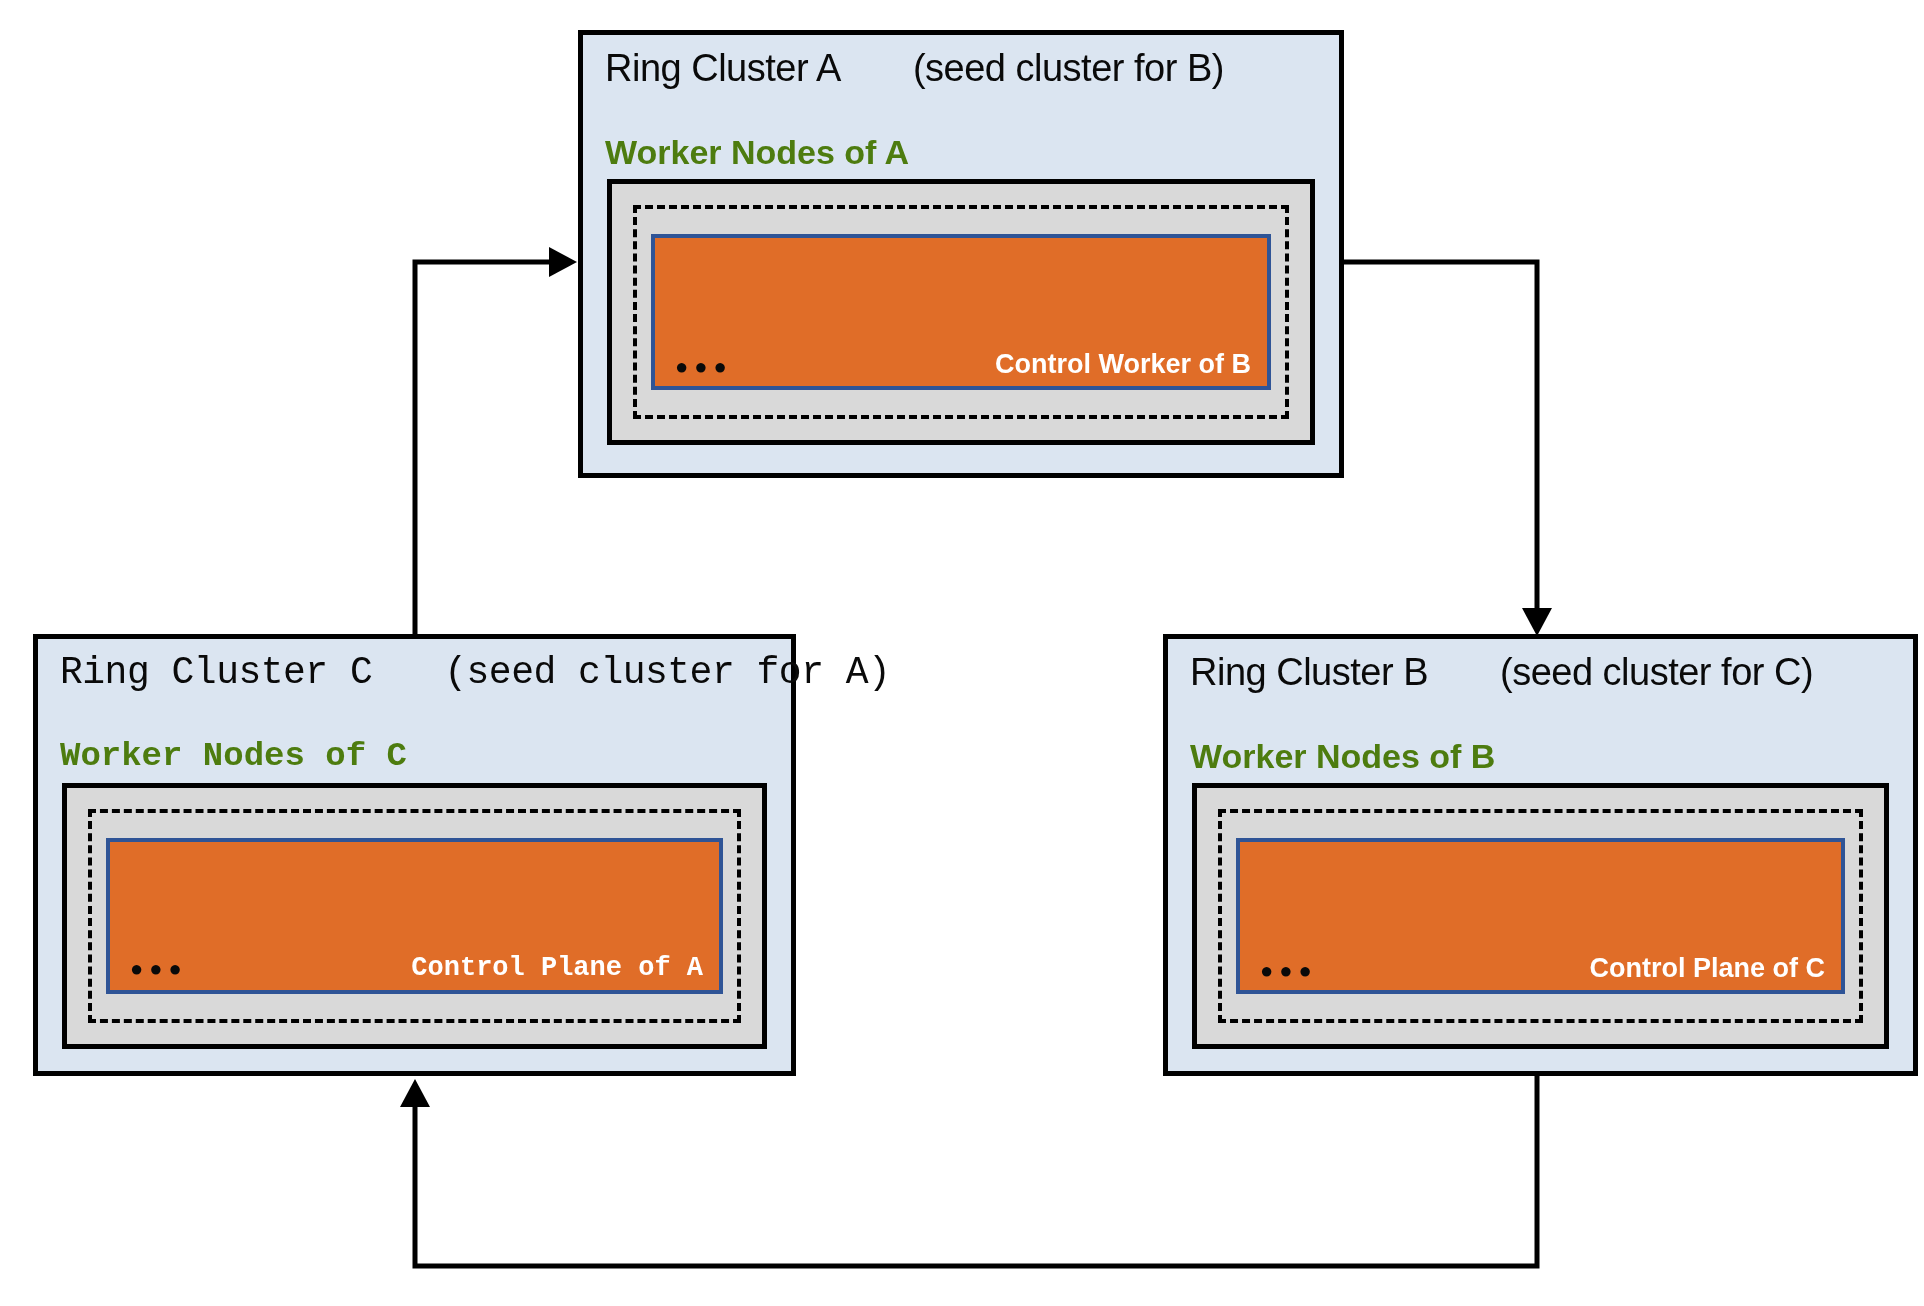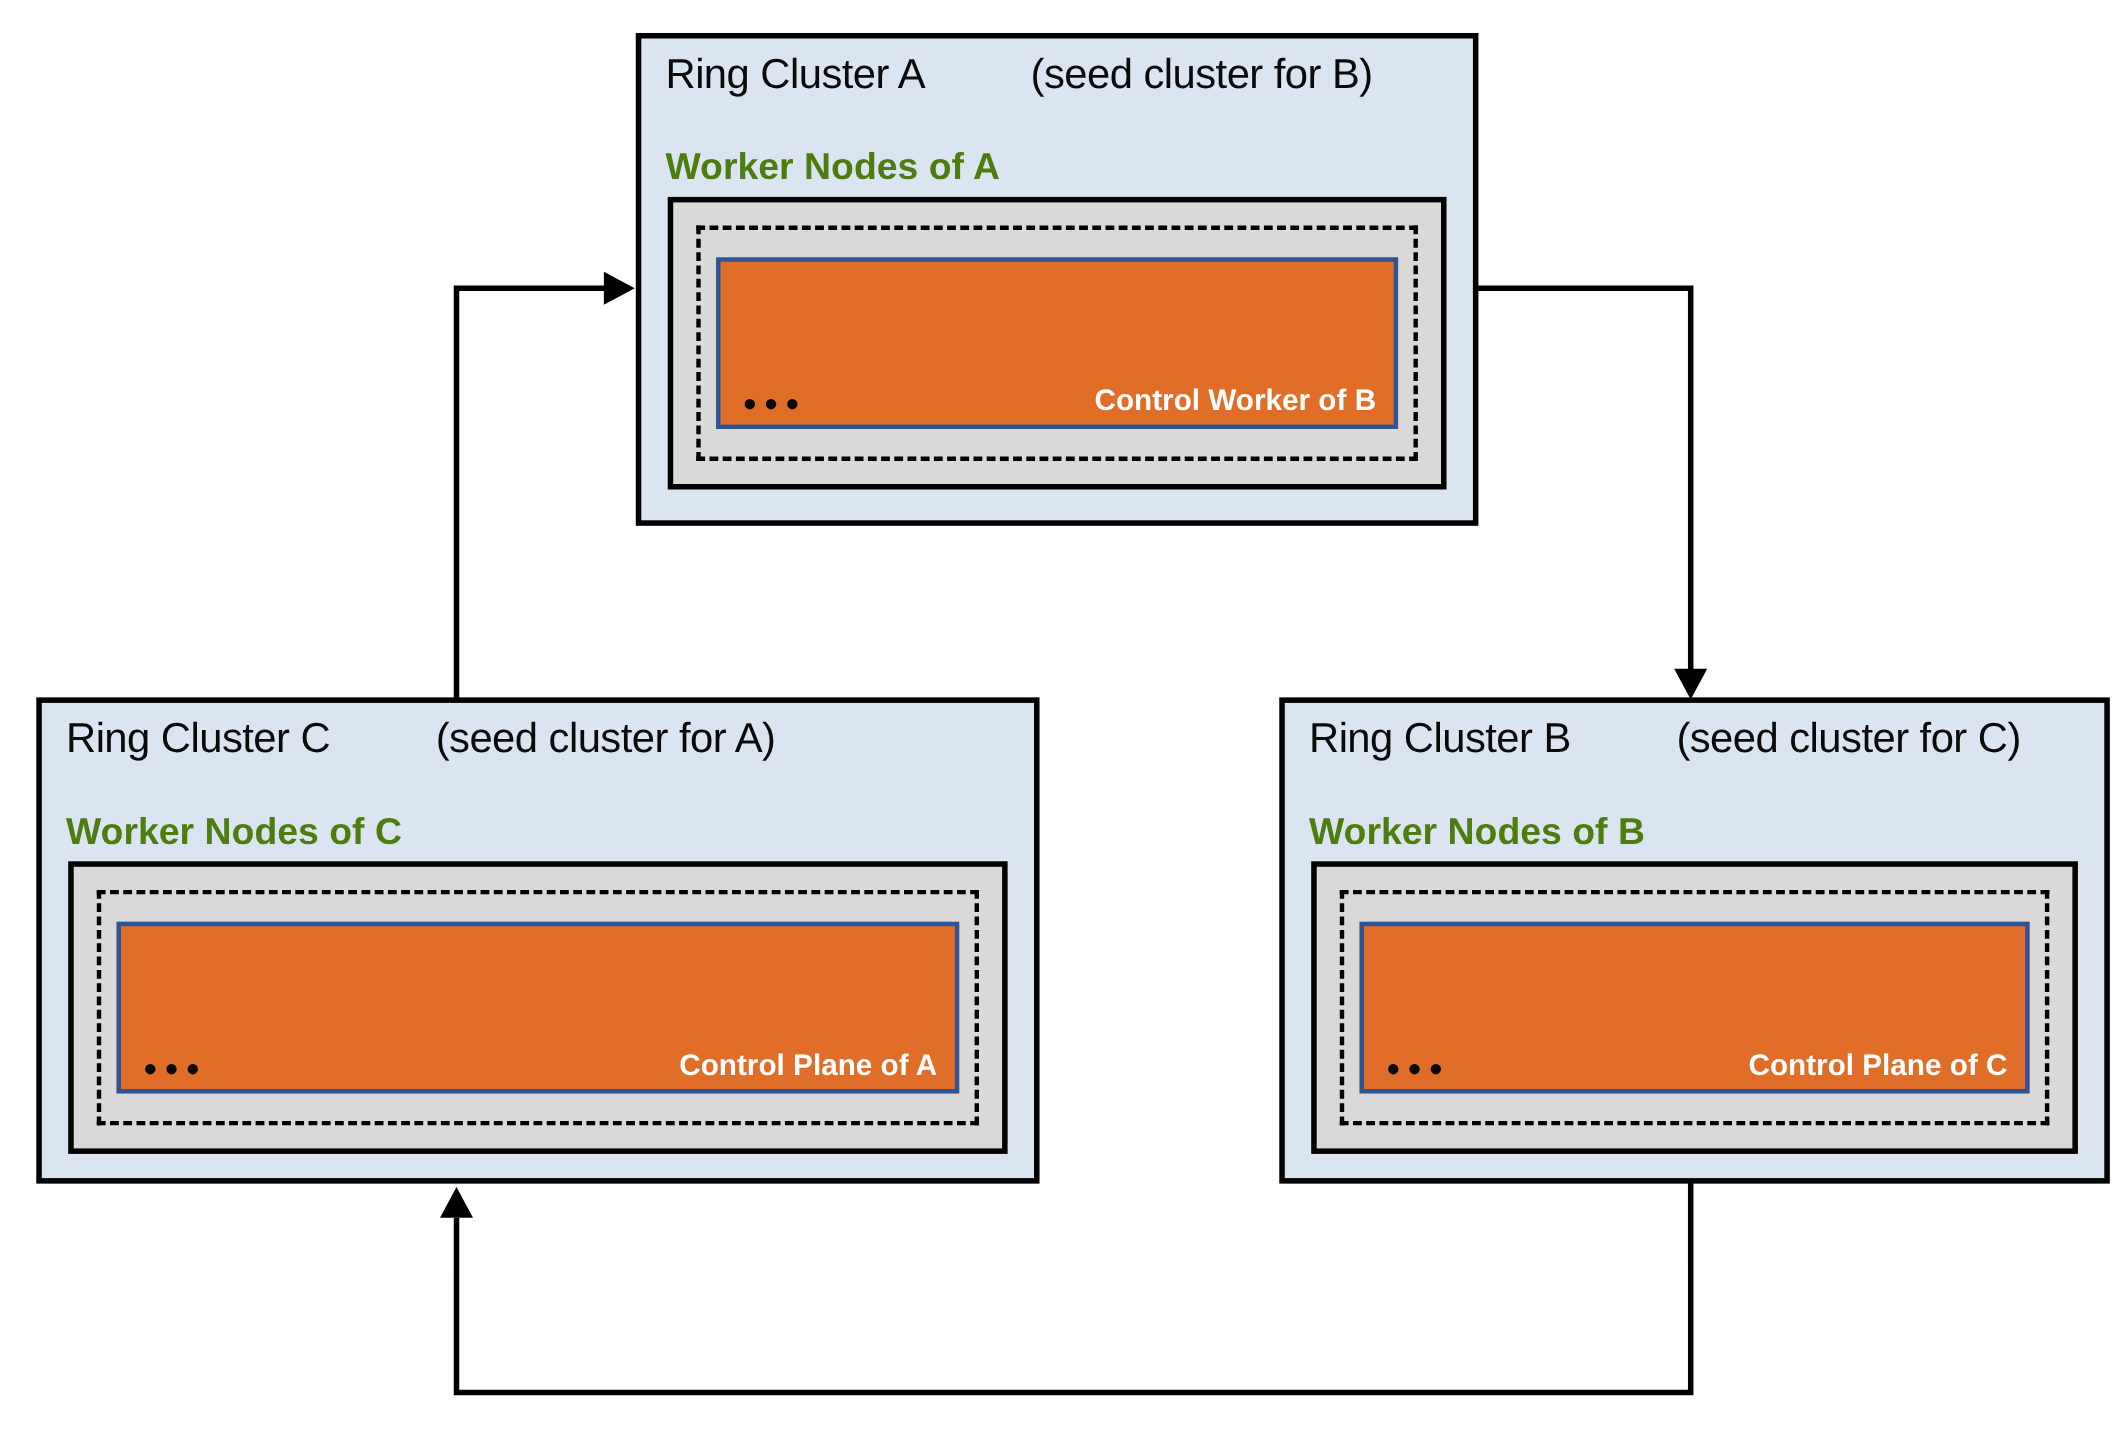--- a/index.html
+++ b/index.html
@@ -22,29 +22,29 @@
     height: 1306px;
     pointer-events: none;
   }
   .cluster {
     position: absolute;
     background: #dbe5f1;
     border: 5px solid #000000;
     box-sizing: border-box;
   }
   .cluster-a { left: 578px; top: 30px;  width: 766px; height: 448px; }
-  .cluster-c { left: 33px;  top: 634px; width: 912px; height: 442px; }
+  .cluster-c { left: 33px;  top: 634px; width: 763px; height: 442px; font-family: Liberation Mono, monospace; }
   .cluster-b { left: 1163px; top: 634px; width: 755px; height: 442px; padding-left: 43px; }
 
   .cluster-title-row {
     position: absolute;
     top: 12px; left: 22px; right: 14px;
     display: flex;
     align-items: center;
-    gap: 96px;
+    gap: 72px;
     white-space: nowrap;
   }
   .cluster-title,
   .seed-note {
     font-size: 38px;
     font-weight: 400;
     color: #0a0a0a;
     letter-spacing: -0.5px;
   }
   .worker-label {

